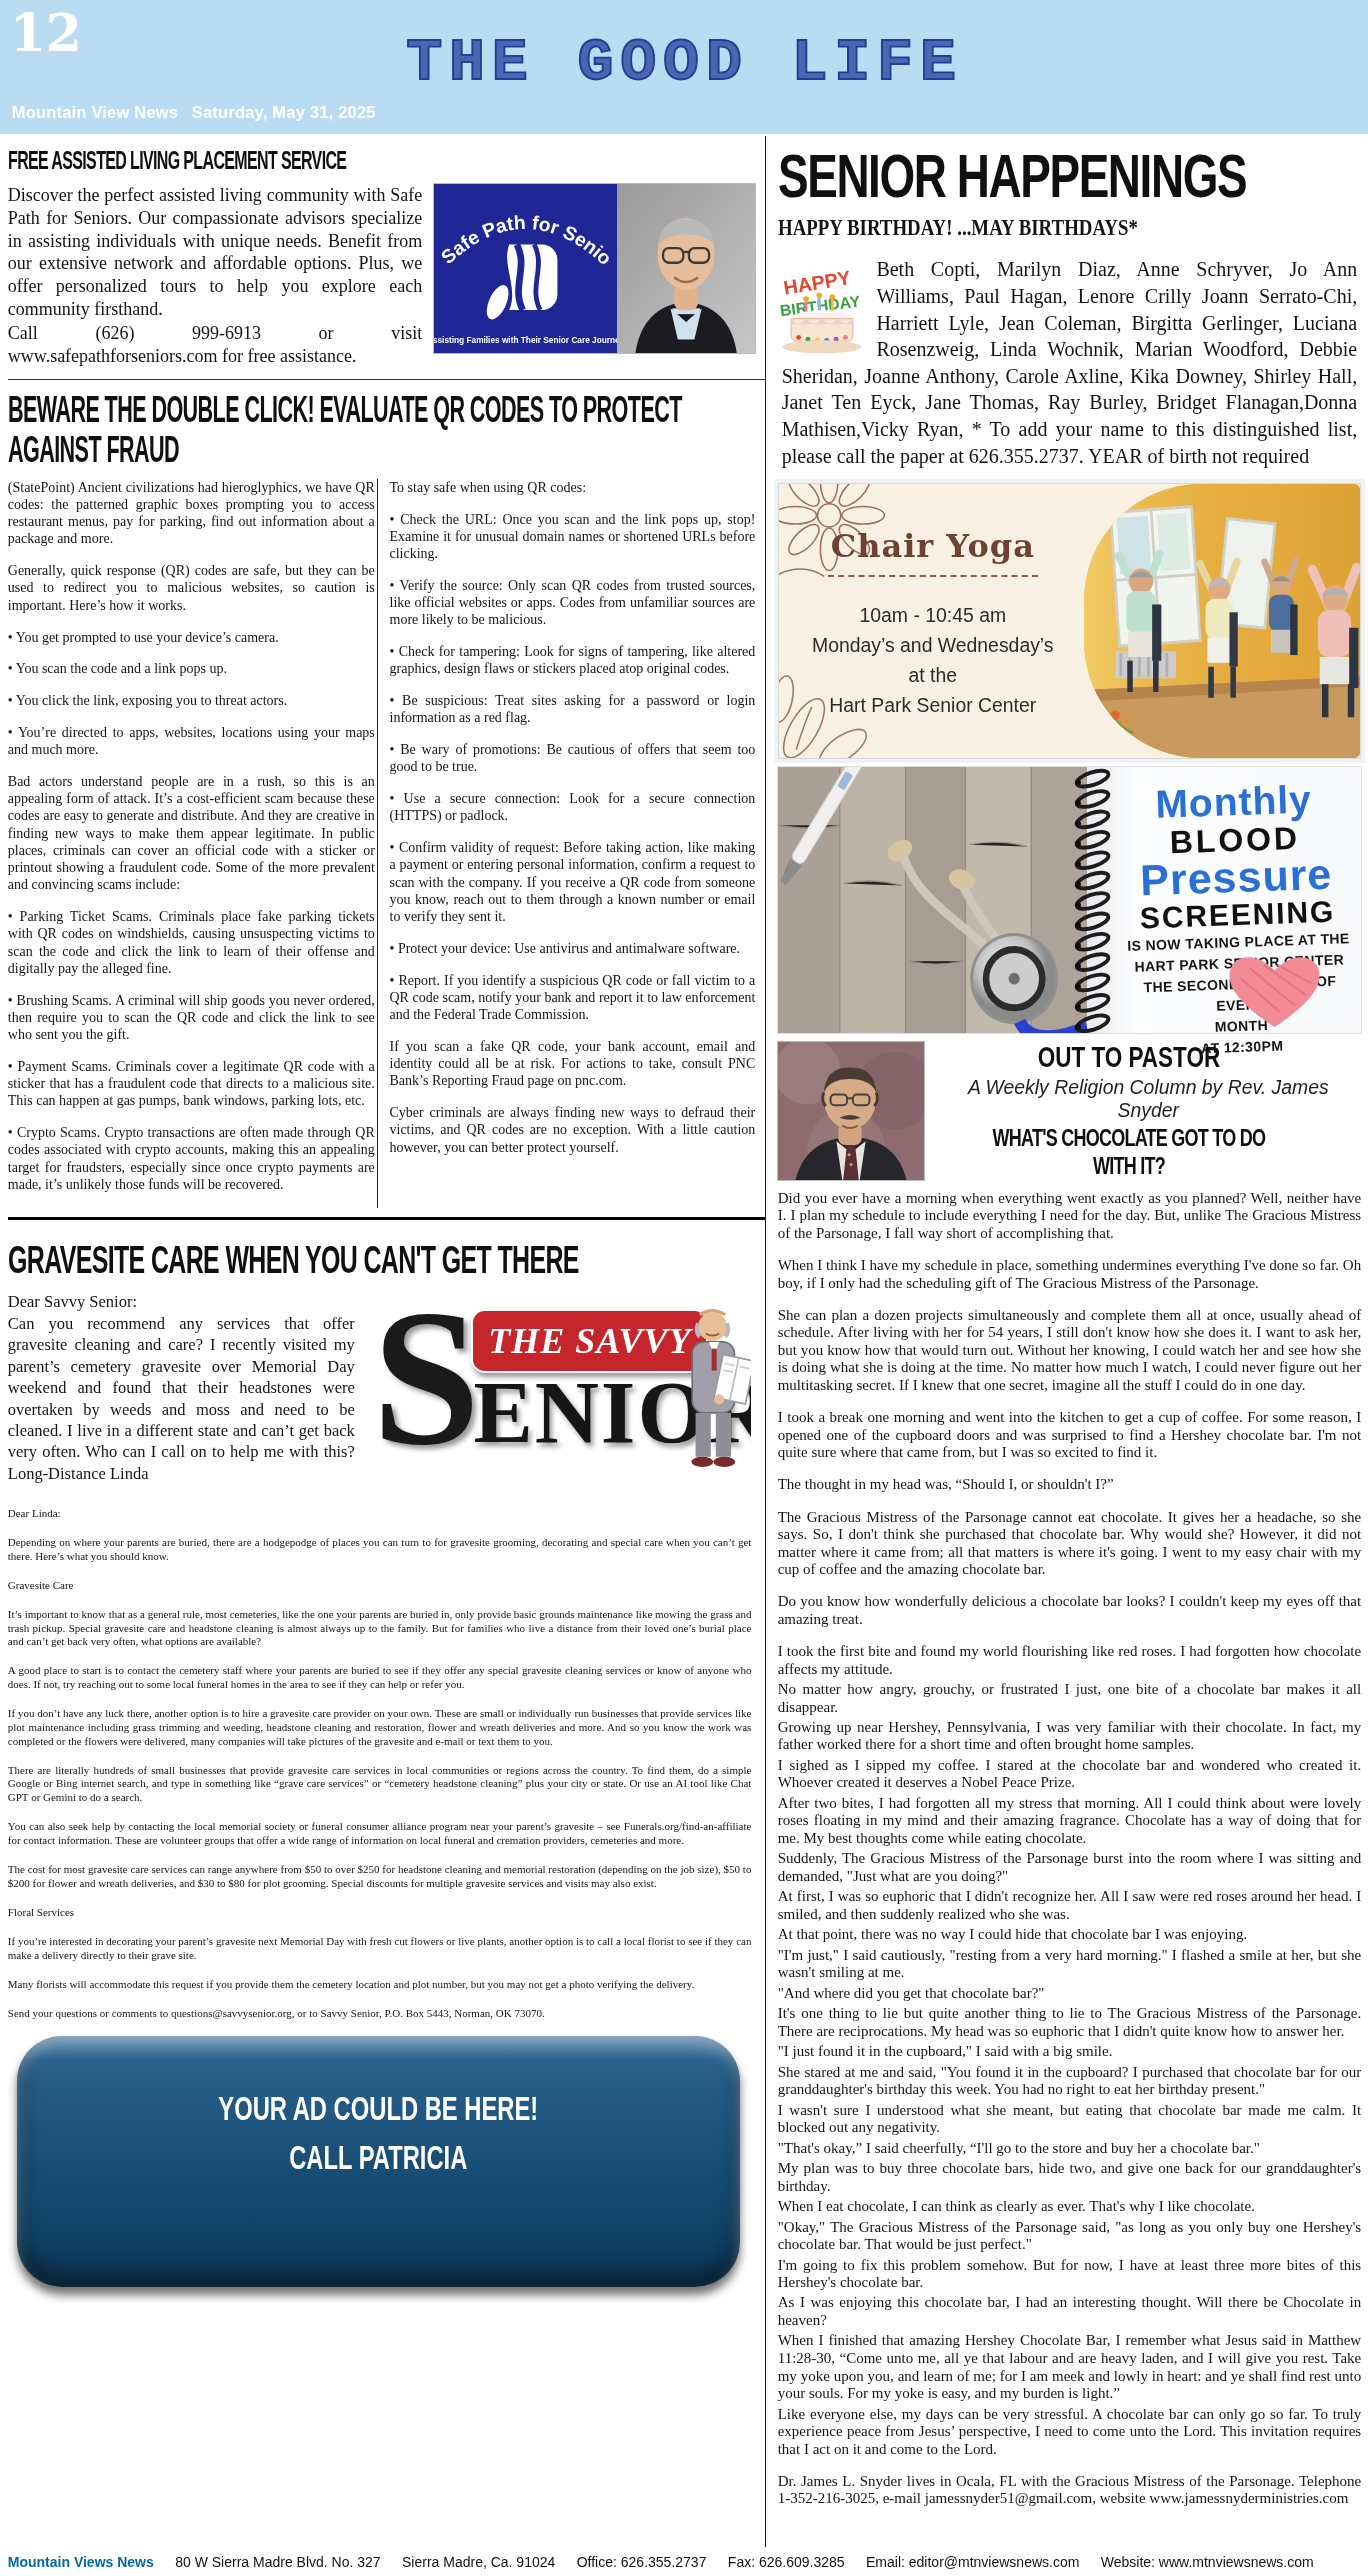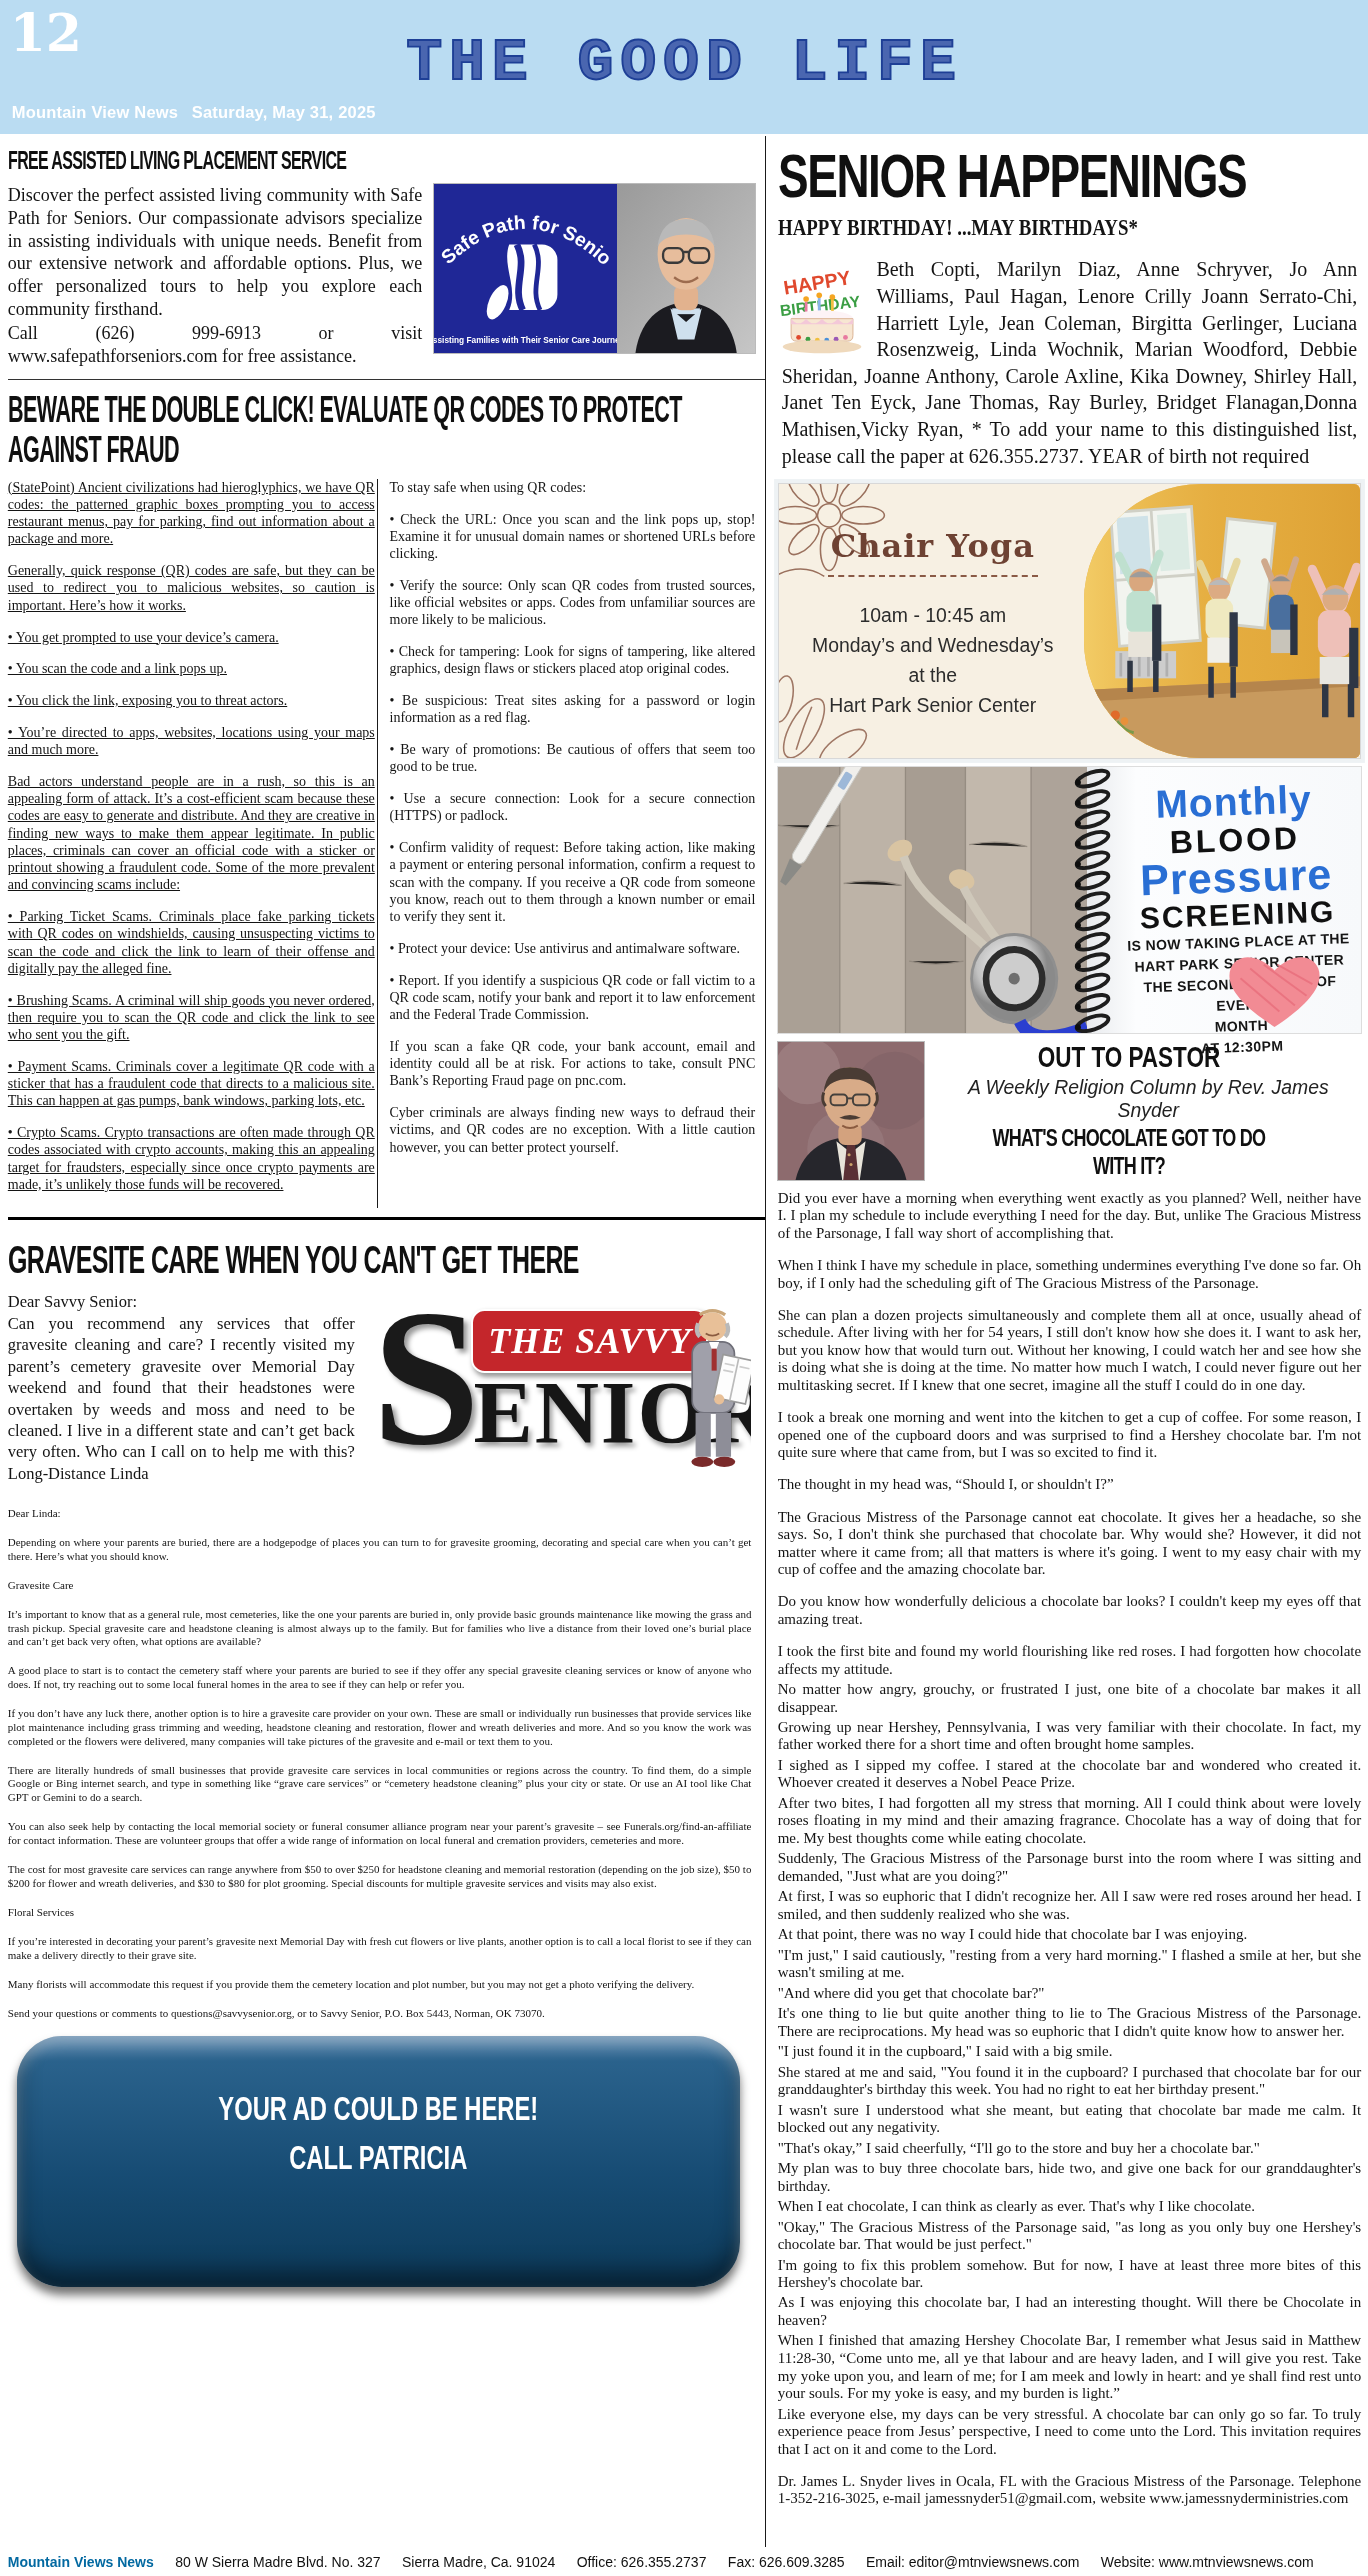--- a/index.html
+++ b/index.html
@@ -34,21 +34,21 @@
   .assist-row{display:flex;}
   .assist-text{width:57%;font-size:18px;line-height:1.26;padding-right:11.7px;box-sizing:border-box;}
   .assist-text p{margin:0 0 1.9px;}
   .assist-ad{width:43%;height:169px;display:flex;box-shadow:0 0 0 1px #bbb;}
   .spad-left{width:57%;background:#1f2796;position:relative;}
   .spad-right{width:43%;position:relative;overflow:hidden;}
   
   .sec-qr{padding:5.8px 9.7px 9.7px 0;border-bottom:3.9px solid #000;}
   .qr-head{font-size:36px;line-height:1.1;width:166%;margin:3.9px 0 9.7px;}
   .qr-cols{display:flex;}
-  .qr-c1{width:49.5%;padding-right:2px;border-right:1.9px solid #1a1a1a;box-sizing:border-box;text-decoration:underline;}
+  .qr-c1{width:49.5%;padding-right:2px;border-right:1.9px solid #1a1a1a;box-sizing:border-box;}
   .qr-c2{width:50.5%;padding-left:11.7px;box-sizing:border-box;}
   .qr-cols p{margin:0 0 14.6px;font-size:14px;line-height:1.23;}
   
   .sec-savvy{padding:7.8px 13.6px 0 0;}
   .savvy-head{font-size:39px;white-space:nowrap;margin:9.7px 0 9.7px;}
   .savvy-top{overflow:hidden;}
   .savvy-logo{float:right;width:381px;height:192px;margin:1.9px 0 5.8px 15.6px;position:relative;}
   .sv-S{position:absolute;left:1.9px;top:-27px;font-family:"Liberation Serif",serif;font-weight:bold;
         font-size:194px;color:#1a1a1a;text-shadow:3.9px 3.9px 5.8px #9a9a9a;}
   .sv-box{position:absolute;left:101px;top:15.6px;width:233px;height:60px;background:#c4262b;

